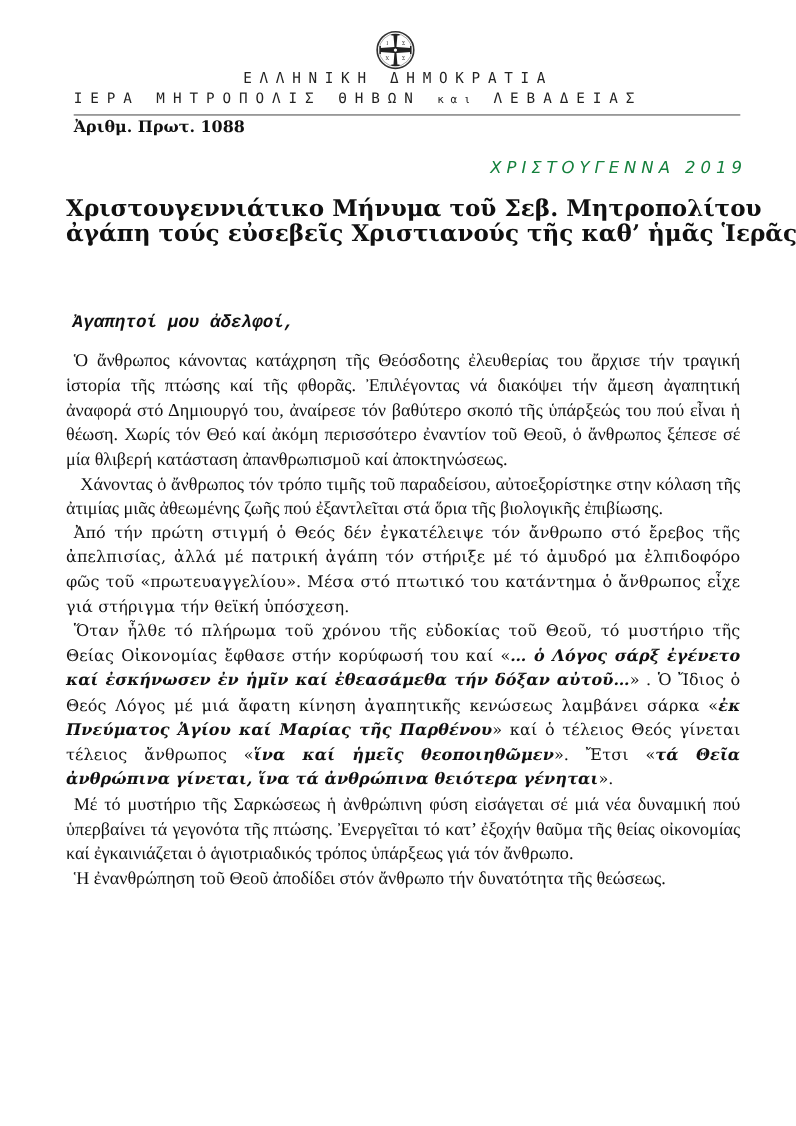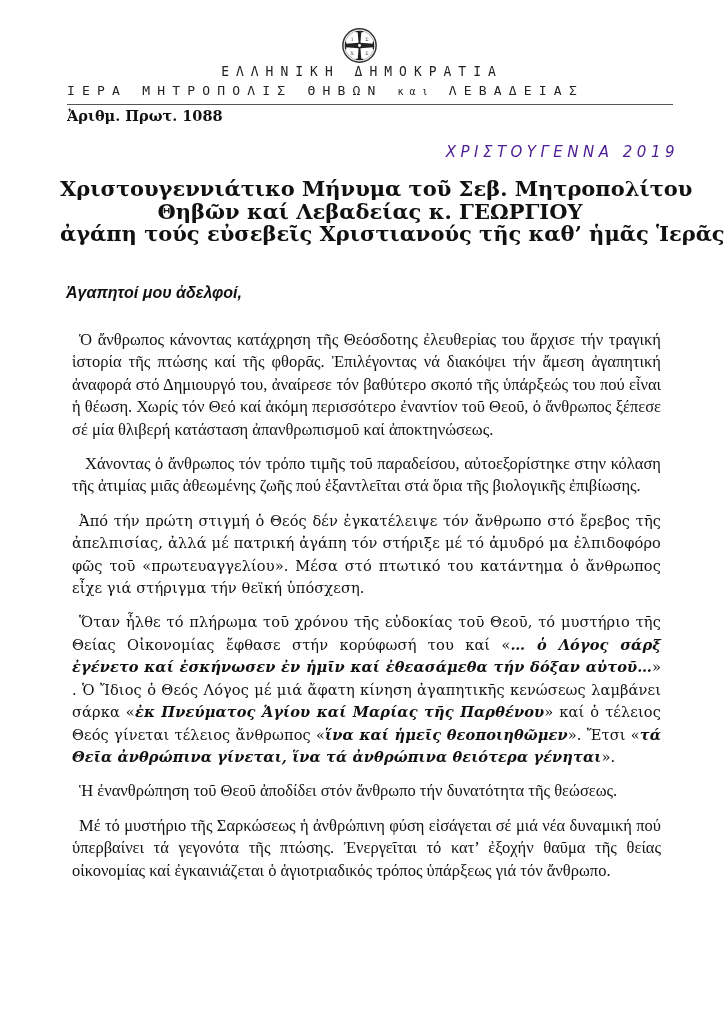--- a/index.html
+++ b/index.html
@@ -75,21 +75,21 @@
       font-weight: bold;
     }
     .xmas-date {
       position: absolute;
       right: 45px;
       top: 143px;
       font-family: "DejaVu Sans", sans-serif;
       font-style: italic;
       font-size: 15px;
       letter-spacing: 4.5px;
-      color: #4c1d95;
+      color: #15803d;
       line-height: 18px;
     }
     
     .title-block {
       position: absolute;
       left: 60px;
       width: 620px;
       top: 178px;
       text-align: center;
       font-family: "DejaVu Serif", serif;
@@ -97,42 +97,42 @@
       font-size: 21px;
       line-height: 22.5px;
       color: #111;
     }
     .title-block div { white-space: nowrap; }
     
     .salutation {
       position: absolute;
       left: 66px;
       top: 282px;
-      font-family: Liberation Sans, sans-serif;
+      font-family: Liberation Mono, monospace;
       font-weight: bold;
       font-style: italic;
       font-size: 16px;
       color: #111;
       line-height: 22px;
     }
     
     .body-text {
       position: absolute;
       left: 60px;
       width: 613px;
       top: 317px;
       font-family: "Liberation Serif", serif;
       font-size: 16.5px;
       line-height: 22.4px;
       color: #111;
     }
     .para {
       text-align: justify;
       text-indent: 7px;
-      margin: 12px;
+      margin: 0;
     }
     .para.dejavu {
       font-family: "DejaVu Serif", serif;
       font-size: 14.6px;
       line-height: 22.4px;
       letter-spacing: 0.1px;
     }
     .bi {
       font-weight: bold;
       font-style: italic;
@@ -161,28 +161,27 @@
     <span class="small">και</span>
     <span>ΛΕΒΑΔΕΙΑΣ</span>
   </div>
   <div class="lh-rule"></div>
 
   <div class="protocol">Ἀριθμ. Πρωτ. 1088</div>
   <div class="xmas-date">ΧΡΙΣΤΟΥΓΕΝΝΑ 2019</div>
 
   <div class="title-block">
     <div>Χριστουγεννιάτικο Μήνυμα τοῦ Σεβ. Μητροπολίτου</div>
-    <div>Θηβῶν καί Λεβαδείας κ. ΓΕΩΡΓΙΟΥ</div>
     <div>ἀγάπη τούς εὐσεβεῖς Χριστιανούς τῆς καθ’ ἡμᾶς Ἱερᾶς Μητροπόλεως</div>
   </div>
 
   <div class="salutation">Ἀγαπητοί μου ἀδελφοί,</div>
 
   <div class="body-text">
     <p class="para">Ὁ  ἄνθρωπος κάνοντας κατάχρηση τῆς Θεόσδοτης ἐλευθερίας του ἄρχισε τήν τραγική ἱστορία τῆς πτώσης καί τῆς φθορᾶς. Ἐπιλέγοντας νά διακόψει τήν ἄμεση ἀγαπητική ἀναφορά στό Δημιουργό του, ἀναίρεσε τόν βαθύτερο σκοπό τῆς ὑπάρξεώς του πού εἶναι ἡ θέωση. Χωρίς τόν Θεό καί ἀκόμη περισσότερο ἐναντίον τοῦ Θεοῦ, ὁ ἄνθρωπος ξέπεσε σέ μία θλιβερή κατάσταση ἀπανθρωπισμοῦ καί ἀποκτηνώσεως.</p>
     <p class="para" style="text-indent:13px;">Χάνοντας ὁ ἄνθρωπος τόν τρόπο τιμῆς τοῦ παραδείσου, αὐτοεξορίστηκε στην κόλαση τῆς ἀτιμίας μιᾶς ἀθεωμένης ζωῆς πού ἐξαντλεῖται στά ὅρια τῆς βιολογικῆς ἐπιβίωσης.</p>
     <p class="para dejavu">Ἀπό τήν πρώτη στιγμή ὁ Θεός δέν ἐγκατέλειψε τόν ἄνθρωπο στό ἔρεβος τῆς ἀπελπισίας, ἀλλά μέ πατρική ἀγάπη τόν στήριξε μέ τό ἀμυδρό μα ἐλπιδοφόρο φῶς τοῦ «πρωτευαγγελίου». Μέσα στό πτωτικό του κατάντημα ὁ ἄνθρωπος εἶχε γιά στήριγμα τήν θεϊκή ὑπόσχεση.</p>
     <p class="para dejavu"><span>Ὅταν ἦλθε τό πλήρωμα τοῦ χρόνου τῆς εὐδοκίας τοῦ Θεοῦ, τό μυστήριο τῆς Θείας Οἰκονομίας ἔφθασε στήν κορύφωσή του καί «</span><span class="bi">… ὁ Λόγος σάρξ ἐγένετο καί ἐσκήνωσεν ἐν ἡμῖν καί ἐθεασάμεθα τήν δόξαν αὐτοῦ…</span><span>» . Ὁ Ἴδιος ὁ Θεός Λόγος μέ μιά ἄφατη κίνηση ἀγαπητικῆς κενώσεως λαμβάνει σάρκα «</span><span class="bi">ἐκ Πνεύματος Ἁγίου καί Μαρίας τῆς Παρθένου</span><span>» καί ὁ τέλειος Θεός γίνεται τέλειος ἄνθρωπος «</span><span class="bi">ἵνα καί ἡμεῖς θεοποιηθῶμεν</span><span>». Ἔτσι «</span><span class="bi">τά Θεῖα ἀνθρώπινα γίνεται, ἵνα τά ἀνθρώπινα θειότερα γένηται</span><span>».</span></p>
+    <p class="para">Μέ τό μυστήριο τῆς Σαρκώσεως ἡ ἀνθρώπινη φύση εἰσάγεται σέ μιά νέα δυναμική πού ὑπερβαίνει τά γεγονότα τῆς πτώσης. Ἐνεργεῖται τό κατ’ ἐξοχήν θαῦμα τῆς θείας οἰκονομίας καί ἐγκαινιάζεται ὁ ἁγιοτριαδικός τρόπος ὑπάρξεως γιά τόν ἄνθρωπο.</p>
     <p class="para">Ἡ ἐνανθρώπηση τοῦ Θεοῦ ἀποδίδει στόν ἄνθρωπο τήν δυνατότητα τῆς θεώσεως.</p>
-    <p class="para">Μέ τό μυστήριο τῆς Σαρκώσεως ἡ ἀνθρώπινη φύση εἰσάγεται σέ μιά νέα δυναμική πού ὑπερβαίνει τά γεγονότα τῆς πτώσης. Ἐνεργεῖται τό κατ’ ἐξοχήν θαῦμα τῆς θείας οἰκονομίας καί ἐγκαινιάζεται ὁ ἁγιοτριαδικός τρόπος ὑπάρξεως γιά τόν ἄνθρωπο.</p>
   </div>
 
 </div>
 
 </body></html>

